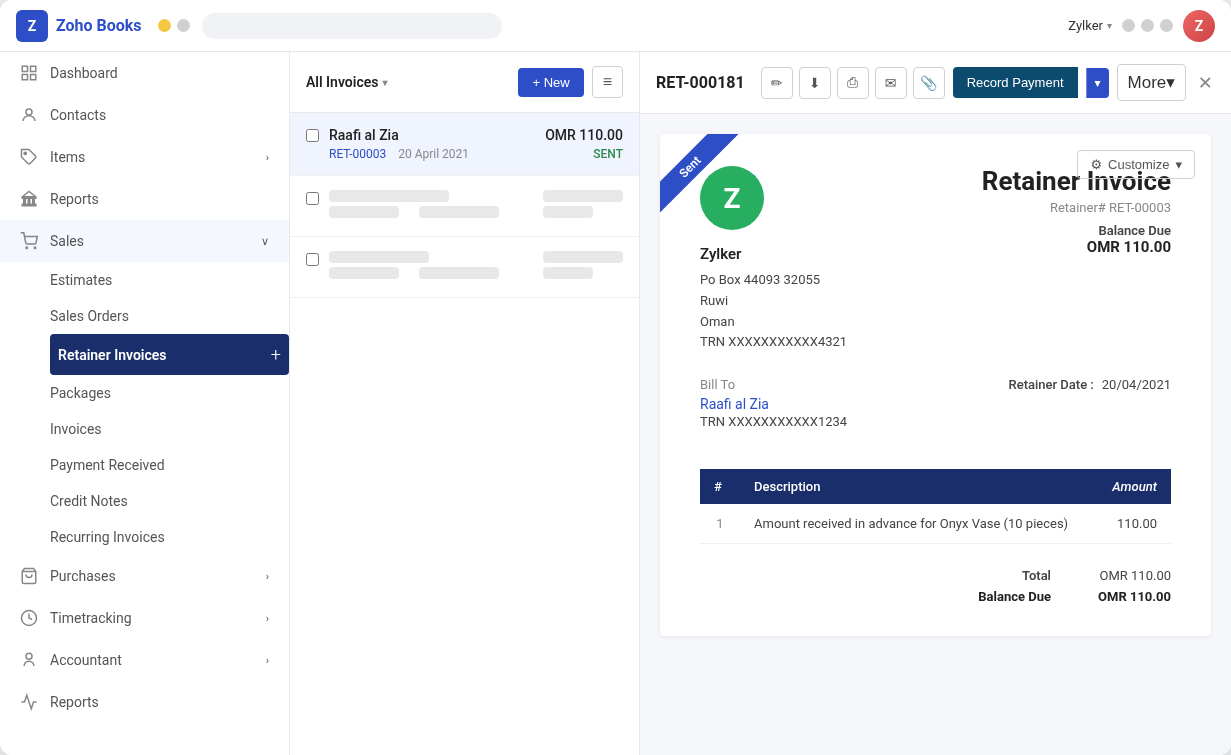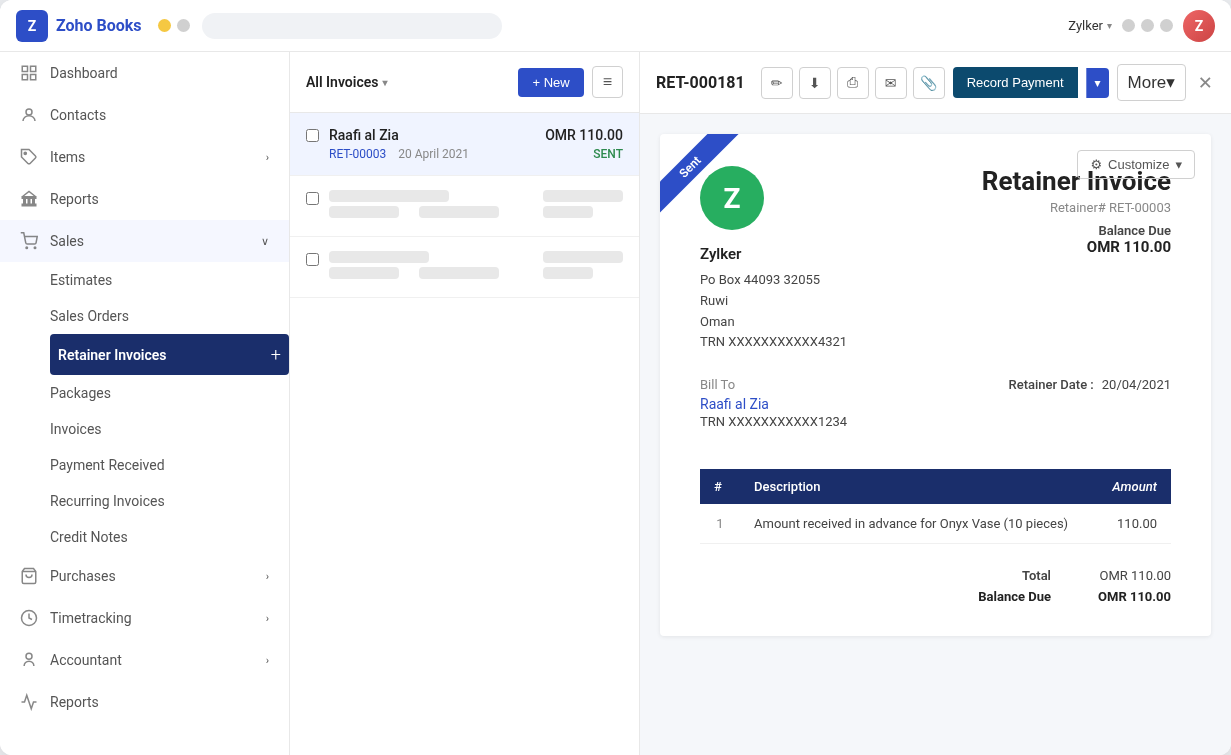--- a/index.html
+++ b/index.html
@@ -535,24 +535,24 @@
         <div class="sidebar-sub-item">
           <span>Packages</span>
         </div>
         <div class="sidebar-sub-item">
           <span>Invoices</span>
         </div>
         <div class="sidebar-sub-item">
           <span>Payment Received</span>
         </div>
         <div class="sidebar-sub-item">
+          <span>Credit Notes</span>
+        </div>
+        <div class="sidebar-sub-item">
           <span>Recurring Invoices</span>
-        </div>
-        <div class="sidebar-sub-item">
-          <span>Credit Notes</span>
         </div>
       </div>
 
       <div class="sidebar-item">
         <svg class="sidebar-icon" viewBox="0 0 24 24" fill="none" stroke="currentColor" stroke-width="2">
             <path d="M6 2L3 6v14a2 2 0 002 2h14a2 2 0 002-2V6l-3-4z"></path>
             <line x1="3" y1="6" x2="21" y2="6"></line>
             <path d="M16 10a4 4 0 01-8 0"></path>
           </svg>
         <span>Purchases</span>

